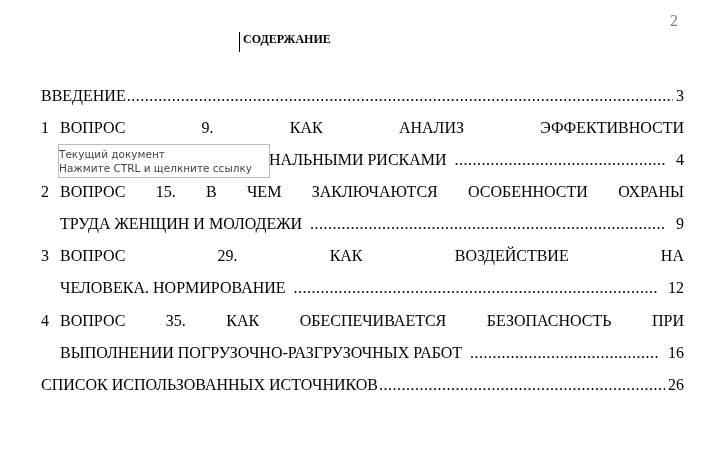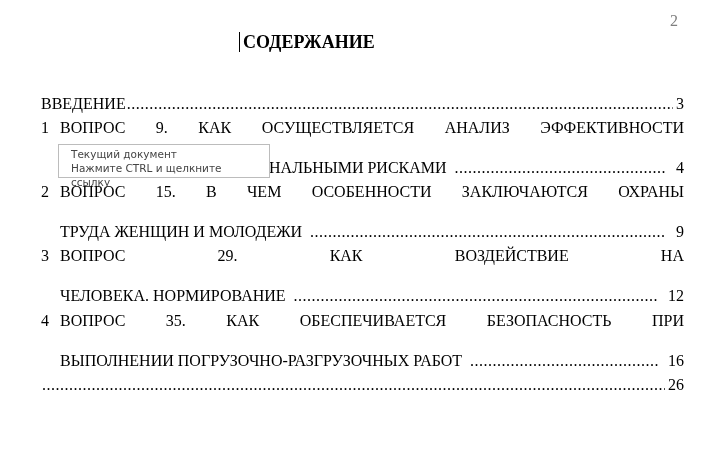--- a/index.html
+++ b/index.html
@@ -4,48 +4,48 @@
   <style>
     html, body { margin:0; padding:0; }
     body {
       width:719px; height:453px; background:#ffffff; position:relative; overflow:hidden;
       font-family:"Liberation Serif", "DejaVu Serif", serif; color:#000;
     }
     .page-num {
       position:absolute; left:670px; top:12px; font-size:16px; color:#7f7f7f;
     }
     .title {
-      position:absolute; left:243px; top:32px; font-size:18px; font-weight:bold;
+      position:absolute; left:243px; top:32px; font-size:12px; font-weight:bold;
     }
     .cursor {
       position:absolute; left:239px; top:32px; width:1px; height:20px; background:#000;
     }
     .toc-line {
       position:absolute; left:41px; width:643px; font-size:16px; height:22px; line-height:22px;
       display:flex; align-items:baseline; white-space:nowrap; cursor:pointer;
     }
     .toc-line.indent { left:60px; width:624px;gap:7px; }
-    .toc-line .text { flex:0 0 auto;margin-top:8px; }
+    .toc-line .text { flex:0 0 auto; }
     .toc-line .dots {
       flex:1 1 auto; overflow:hidden; margin:0 3px 0 1px; letter-spacing:0.5px;
     }
     .toc-line .dots::before {
       content:"..................................................................................................................................................................................................................................";
     }
     .toc-line .pg { flex:0 0 auto; }
     .toc-line.justify {
       display:flex; justify-content:space-between;
     }
     .toc-line.justify span { flex:0 0 auto; }
     .num { position:absolute; left:41px; font-size:16px; height:22px; line-height:22px; cursor:pointer; }
     .tooltip {
       position:absolute; left:58px; top:144px; width:212px; height:34px;
       background:#ffffff; border:1px solid #bcbcbc;
       font-family:"DejaVu Sans", "Liberation Sans", sans-serif; font-size:10.5px; color:#444;
-      padding:2px 12px; box-sizing:border-box; line-height:14px; z-index:5;
+      padding:2px 0; box-sizing:border-box; line-height:14px; z-index:5;
     }
     .tooltip .l2 { font-weight:normal; color:#444; }
   </style>
 </head>
 <body>
 
 <div class="page-num">2</div>
 <div class="cursor"></div>
 <div class="title">СОДЕРЖАНИЕ</div>
 
@@ -53,38 +53,37 @@
   <span class="text">ВВЕДЕНИЕ</span>
   <span class="dots"></span>
   <span class="pg">3</span>
 </div>
 
 <div class="num" style="top:117px;">1</div>
 <div class="toc-line indent justify" style="top:117px;">
   <span>ВОПРОС</span>
   <span>9.</span>
   <span>КАК</span>
-  <span>ОСУЩЕСТВЛЯЕТСЯ</span>
   <span>АНАЛИЗ</span>
   <span>ЭФФЕКТИВНОСТИ</span>
 </div>
 <div class="toc-line indent" style="top:149px;">
   <span class="text">УПРАВЛЕНИЯ ПРОФЕССИОНАЛЬНЫМИ РИСКАМИ</span>
   <span class="dots"></span>
   <span class="pg">4</span>
 </div>
 
 <div class="num" style="top:181px;">2</div>
 <div class="toc-line indent justify" style="top:181px;">
   <span>ВОПРОС</span>
   <span>15.</span>
   <span>В</span>
   <span>ЧЕМ</span>
+  <span>ЗАКЛЮЧАЮТСЯ</span>
   <span>ОСОБЕННОСТИ</span>
-  <span>ЗАКЛЮЧАЮТСЯ</span>
   <span>ОХРАНЫ</span>
 </div>
 <div class="toc-line indent" style="top:213px;justify-content:center;">
   <span class="text">ТРУДА ЖЕНЩИН И МОЛОДЕЖИ</span>
   <span class="dots"></span>
   <span class="pg">9</span>
 </div>
 
 <div class="num" style="top:245px;">3</div>
 <div class="toc-line indent justify" style="top:245px;">
@@ -109,20 +108,21 @@
   <span>БЕЗОПАСНОСТЬ</span>
   <span>ПРИ</span>
 </div>
 <div class="toc-line indent" style="top:342px;">
   <span class="text">ВЫПОЛНЕНИИ ПОГРУЗОЧНО-РАЗГРУЗОЧНЫХ РАБОТ</span>
   <span class="dots"></span>
   <span class="pg">16</span>
 </div>
 
 <div class="toc-line" style="top:374px;">
+  <span class="text">СПИСОК ИСПОЛЬЗОВАННЫХ ИСТОЧНИКОВ</span>
   <span class="dots"></span>
   <span class="pg">26</span>
 </div>
 
 <div class="tooltip">
   <div>Текущий документ</div>
   <div class="l2">Нажмите CTRL и щелкните ссылку</div>
 </div>
 
 </body></html>

